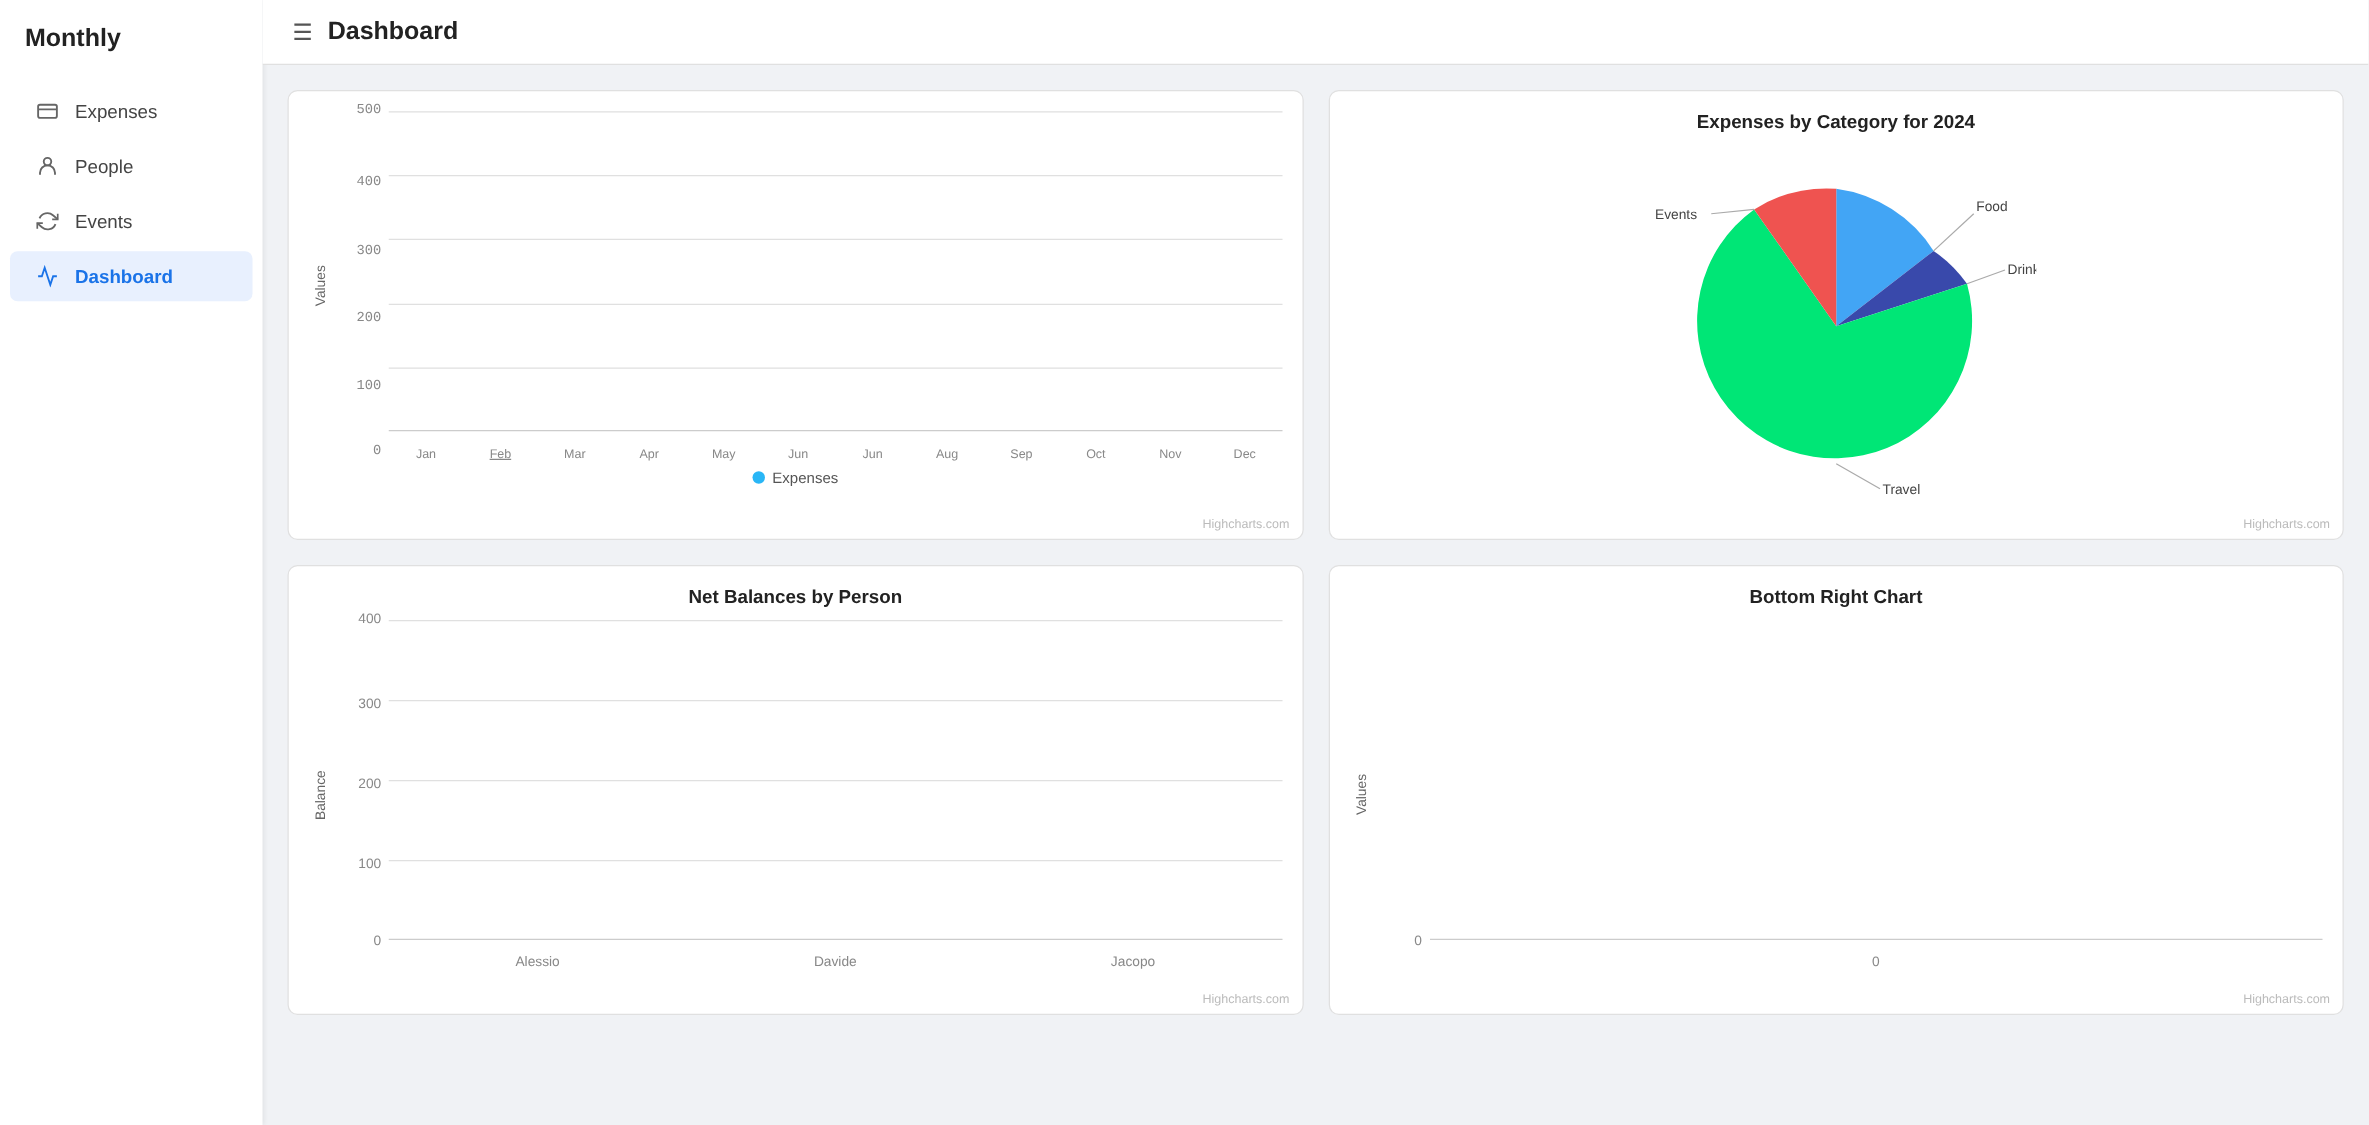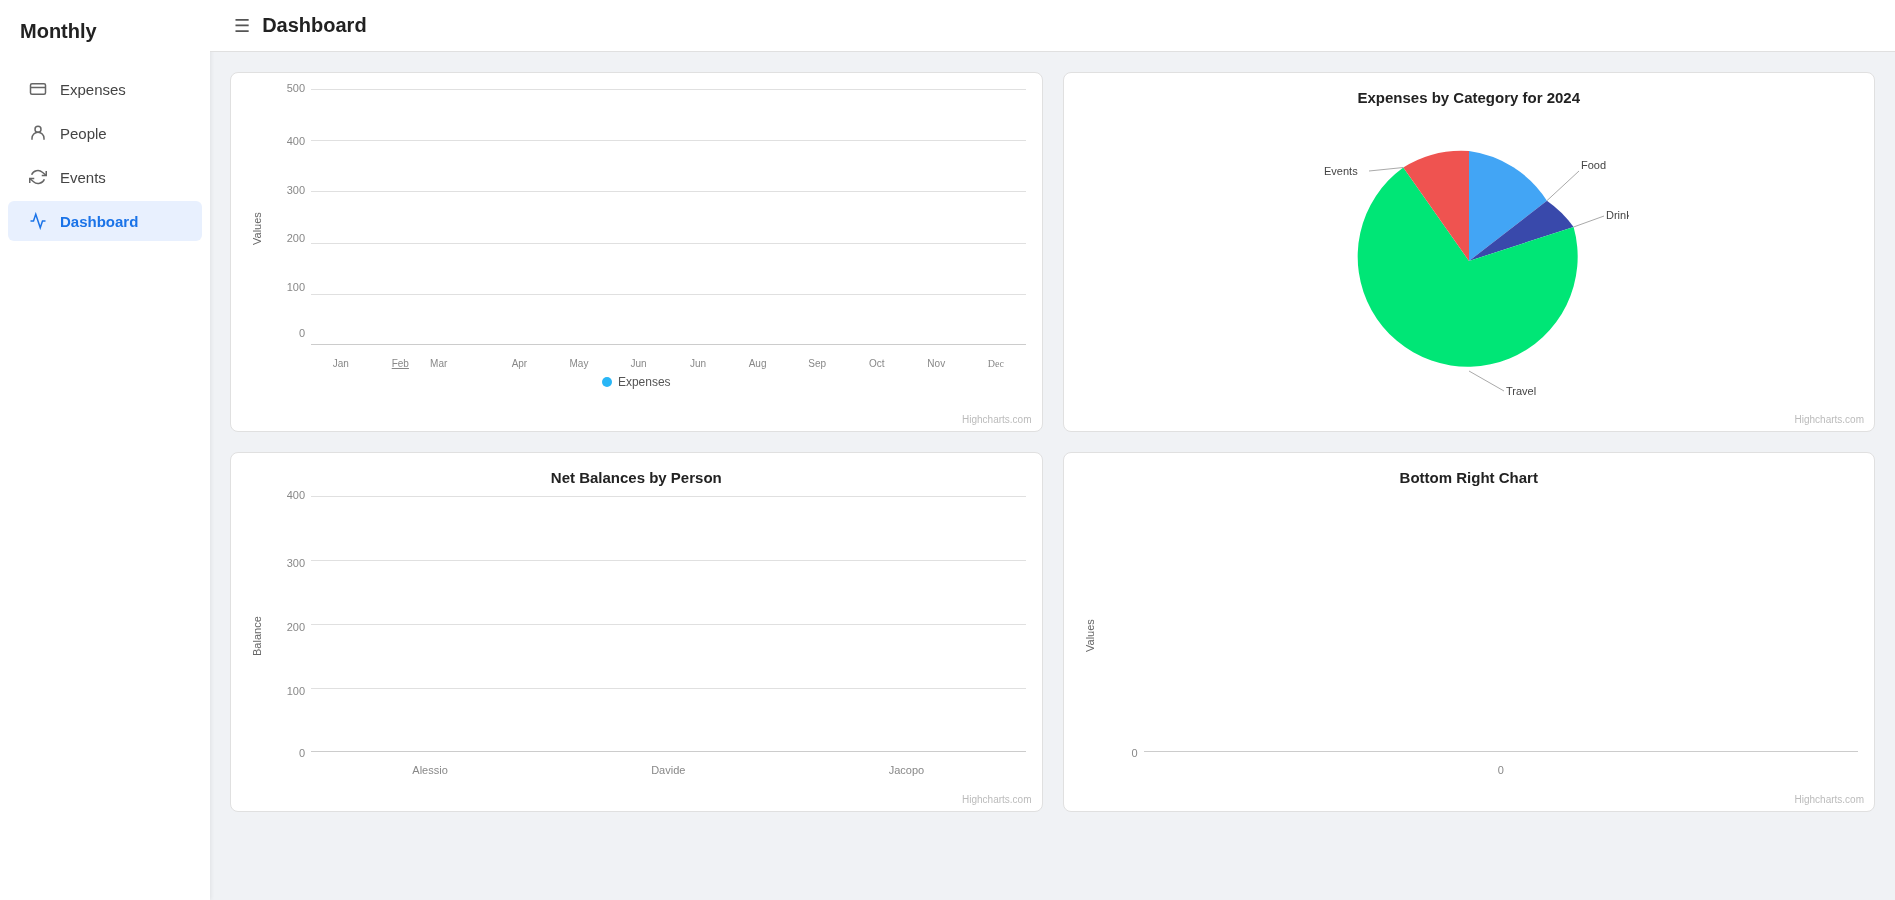--- a/index.html
+++ b/index.html
@@ -208,21 +208,21 @@
 
           <div style="position:absolute; top:0; left:40px; right:0; bottom:24px;">
             <div style="position:absolute; top:0; right:0; left:0; border-top:1px solid #e0e0e0;"></div>
             <div style="position:absolute; top:20%; right:0; left:0; border-top:1px solid #e0e0e0;"></div>
             <div style="position:absolute; top:40%; right:0; left:0; border-top:1px solid #e0e0e0;"></div>
             <div style="position:absolute; top:60%; right:0; left:0; border-top:1px solid #e0e0e0;"></div>
             <div style="position:absolute; top:80%; right:0; left:0; border-top:1px solid #e0e0e0;"></div>
             <div style="position:absolute; bottom:0; right:0; left:0; border-top:1px solid #ccc;"></div>
           </div>
 
-          <div style="position:absolute; top:0; left:0; width:38px; bottom:37px;">
+          <div style="position:absolute; top:0; left:0; width:38px; bottom:9px;font-family:Liberation Mono, monospace;">
             <span style="position:absolute; top:-7px; right:4px; font-size:11px; color:#888;">500</span>
             <span style="position:absolute; top:19%; right:4px; font-size:11px; color:#888;">400</span>
             <span style="position:absolute; top:39%; right:4px; font-size:11px; color:#888;">300</span>
             <span style="position:absolute; top:59%; right:4px; font-size:11px; color:#888;">200</span>
             <span style="position:absolute; top:79%; right:4px; font-size:11px; color:#888;">100</span>
             <span style="position:absolute; bottom:-7px; right:4px; font-size:11px; color:#888;">0</span>
           </div>
 
           <div style="position:absolute; top:0; left:40px; right:0; bottom:24px; display:flex; align-items:flex-end; justify-content:space-around;">
              <div style="display:flex;flex-direction:column;align-items:center;flex:1;">
@@ -259,30 +259,30 @@
                 <div style="width:18px;height:0%;background:#29b6f6;border-radius:2px 2px 0 0;"></div>
               </div>
              <div style="display:flex;flex-direction:column;align-items:center;flex:1;">
                 <div style="width:18px;height:0%;background:#29b6f6;border-radius:2px 2px 0 0;"></div>
               </div>
           </div>
 
           <div style="position:absolute; bottom:0; left:40px; right:0; height:20px; display:flex; justify-content:space-around; align-items:flex-end;">
             <span style="font-size:10px;color:#888;flex:1;text-align:center;">Jan</span>
             <span style="font-size:10px;color:#888;flex:1;text-align:center;text-decoration:underline;">Feb</span>
-            <span style="font-size:10px;color:#888;flex:1;">Mar</span>
+            <span style="font-size:10px;color:#888;flex:1;text-align:center;">Mar</span>
             <span style="font-size:10px;color:#888;flex:1;text-align:center;">Apr</span>
             <span style="font-size:10px;color:#888;flex:1;text-align:center;">May</span>
             <span style="font-size:10px;color:#888;flex:1;text-align:center;">Jun</span>
             <span style="font-size:10px;color:#888;flex:1;text-align:center;">Jun</span>
             <span style="font-size:10px;color:#888;flex:1;text-align:center;">Aug</span>
             <span style="font-size:10px;color:#888;flex:1;text-align:center;">Sep</span>
             <span style="font-size:10px;color:#888;flex:1;text-align:center;">Oct</span>
             <span style="font-size:10px;color:#888;flex:1;text-align:center;">Nov</span>
-            <span style="font-size:10px;color:#888;flex:1;text-align:center;font-family:Liberation Serif, serif;">Dec</span>
+            <span style="font-size:10px;color:#888;flex:1;text-align:center;">Dec</span>
           </div>
         </div>
       </div>
 
       <div class="chart-legend">
         <span class="legend-dot" style="background:#29b6f6;"></span>
         <span>Expenses</span>
       </div>
       <div class="highcharts-credit">Highcharts.com</div>
     </div>

